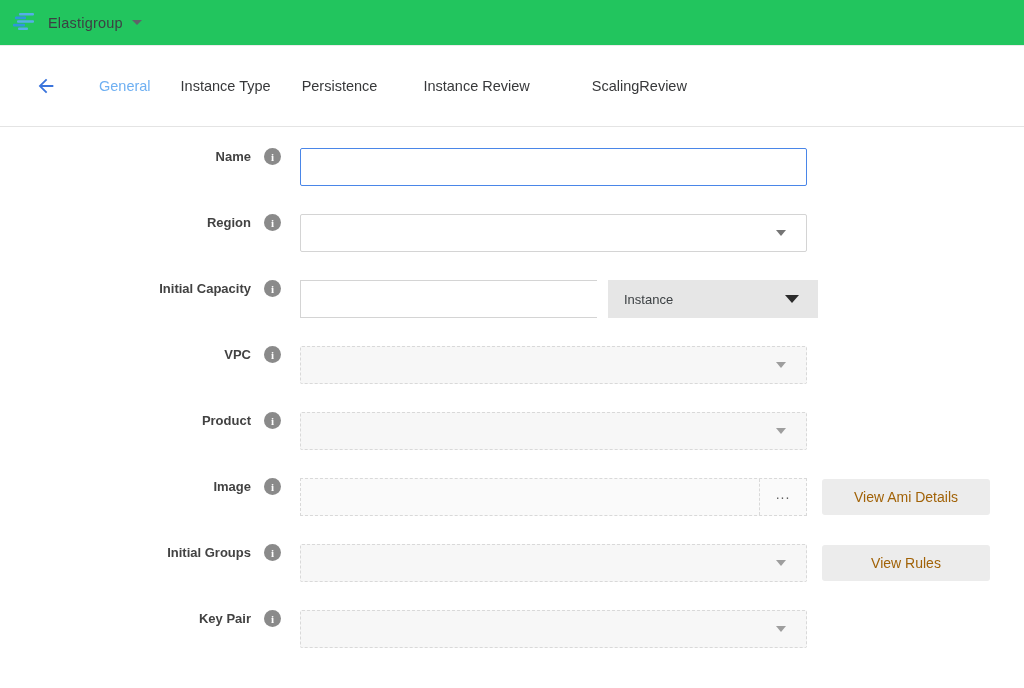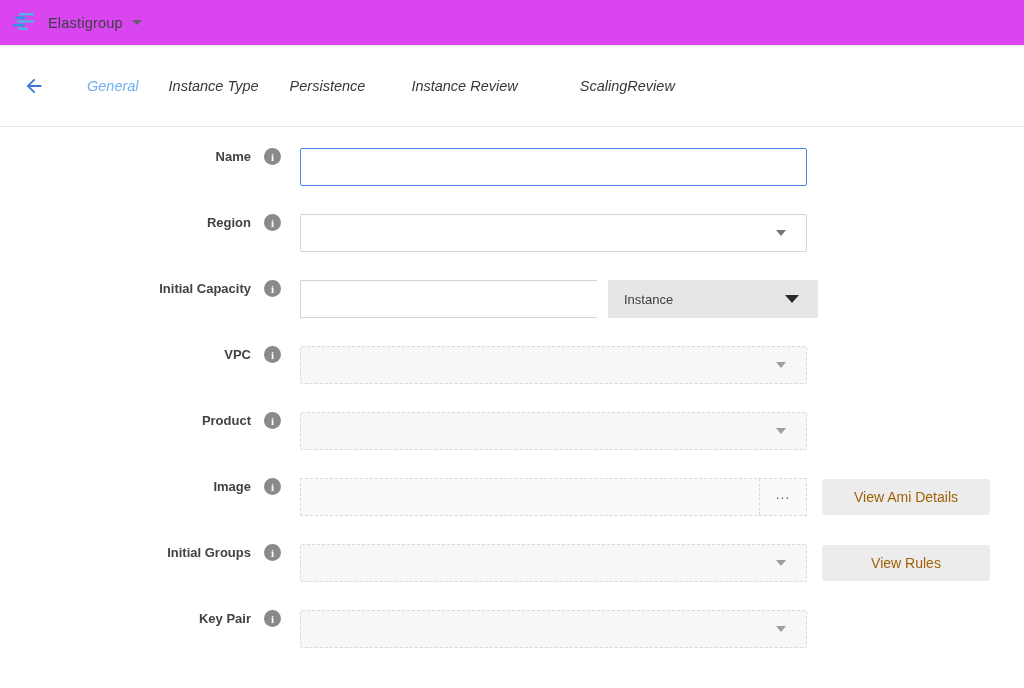--- a/index.html
+++ b/index.html
@@ -1,25 +1,25 @@
 <!DOCTYPE html>
 <html><head>
 <meta charset="utf-8">
 <style>
   * { margin:0; padding:0; box-sizing:border-box; }
   html,body { width:1024px; height:688px; background:#fff; font-family:"Liberation Sans", sans-serif; overflow:hidden; }
 
   
-  .app-header { height:46px; display:flex; align-items:center; padding-left:12px; border-bottom:1px solid #ebebeb; background:#d946ef; }
+  .app-header { height:46px; display:flex; align-items:center; padding-left:12px; border-bottom:1px solid #ebebeb; background:#22c55e; }
   .logo { width:26px; height:22px; flex:0 0 auto; }
   .app-name { margin-left:10px; font-size:14.5px; color:#3c4043; letter-spacing:.2px; }
   .hdr-caret { margin-left:9px; width:0; height:0; border-left:5px solid transparent; border-right:5px solid transparent; border-top:5px solid #5f6368; }
 
   
-  .tabbar { height:81px; display:flex; align-items:center; border-bottom:1px solid #e4e4e4; padding-left:22px; background:#fff;font-style:italic; }
+  .tabbar { height:81px; display:flex; align-items:center; border-bottom:1px solid #e4e4e4; padding-left:34px; background:#fff; }
   .back-btn { width:24px; height:24px; display:flex; align-items:center; justify-content:center; cursor:pointer; }
   .tab { font-size:14.5px; color:#37383a; cursor:pointer; white-space:nowrap; }
   .tab.active { color:#6fb0f2; }
   .tab:nth-of-type(1){ margin-left:42px; }
   .tab:nth-of-type(2){ margin-left:41px; }
   .tab:nth-of-type(3){ margin-left:30px; }
   .tab:nth-of-type(4){ margin-left:31px; }
   .tab:nth-of-type(5){ margin-left:46px; }
   .tab:nth-of-type(6){ margin-left:62px; }
 

